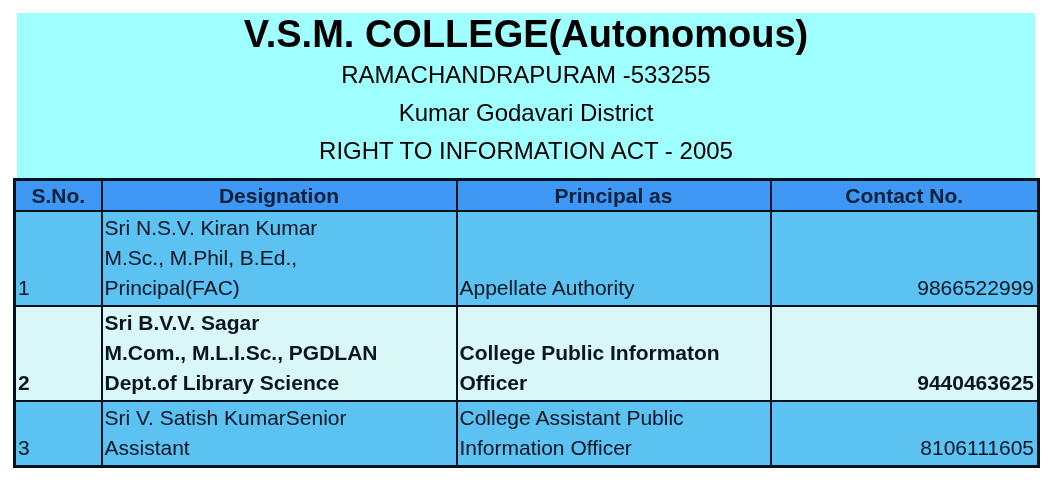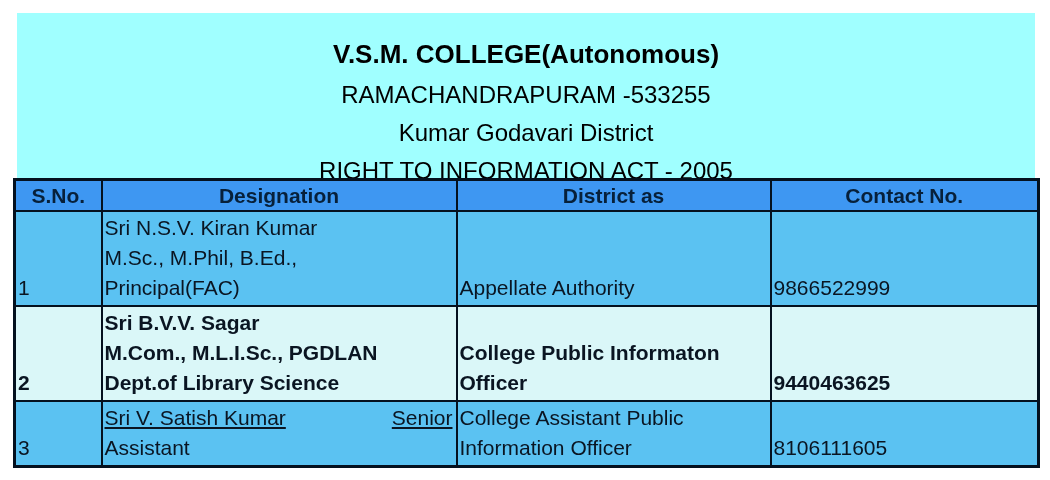--- a/index.html
+++ b/index.html
@@ -16,24 +16,24 @@
     position: absolute;
     left: 17px;
     top: 13px;
     width: 1018px;
     height: 165px;
     background: var(--title_bg, #A0FFFF);
     text-align: center;
     color: var(--title_text, #000000);
   }
   .title-line-1 {
-    font-size: 26px;
+    font-size: 38px;
     font-weight: bold;
     line-height: 43px;
-    padding-top: 20px;
+    padding-top: 0;
   }
   .title-line {
     font-size: 24px;
     font-weight: normal;
     line-height: 38px;
   }
   table.rti-table {
     position: absolute;
     left: 13px;
     top: 178px;
@@ -61,27 +61,25 @@
     color: var(--body_text, #0a1522);
     vertical-align: bottom;
     padding: 1px 3px 2px 2px;
     line-height: 30px;
   }
   tr.row-blue td { background: var(--row_blue, #5BC2F2); }
   tr.row-pale td { background: var(--row_pale, #DAF7F8); font-weight: bold; }
   tr.h-r1 { height: 95px; }
   tr.h-r2 { height: 95px; }
   tr.h-r3 { height: 62px; }
-  td.contact-cell { text-align: left; }
+  td.contact-cell { text-align: right; }
   td.sno-cell { text-align: left; }
   .line { display: block; }
   .line-split {
     display: flex;
-    justify-content: space-between;
-    text-decoration: underline;
   }
 </style>
 </head>
 <body>
 
 <div class="title-block">
   <div class="title-line-1">V.S.M. COLLEGE(Autonomous)</div>
   <div class="title-line">RAMACHANDRAPURAM -533255</div>
   <div class="title-line">Kumar Godavari District</div>
   <div class="title-line">RIGHT TO INFORMATION ACT - 2005</div>
@@ -91,21 +89,21 @@
   <colgroup>
     <col style="width:87px">
     <col style="width:355px">
     <col style="width:314px">
     <col style="width:268px">
   </colgroup>
   <thead>
     <tr>
       <th>S.No.</th>
       <th>Designation</th>
-      <th>District as</th>
+      <th>Principal as</th>
       <th>Contact No.</th>
     </tr>
   </thead>
   <tbody>
     <tr class="row-blue h-r1">
       <td class="sno-cell">1</td>
       <td class="designation-cell">
         <span class="line">Sri N.S.V. Kiran Kumar</span>
         <span class="line">M.Sc., M.Phil, B.Ed.,</span>
         <span class="line">Principal(FAC)</span>

